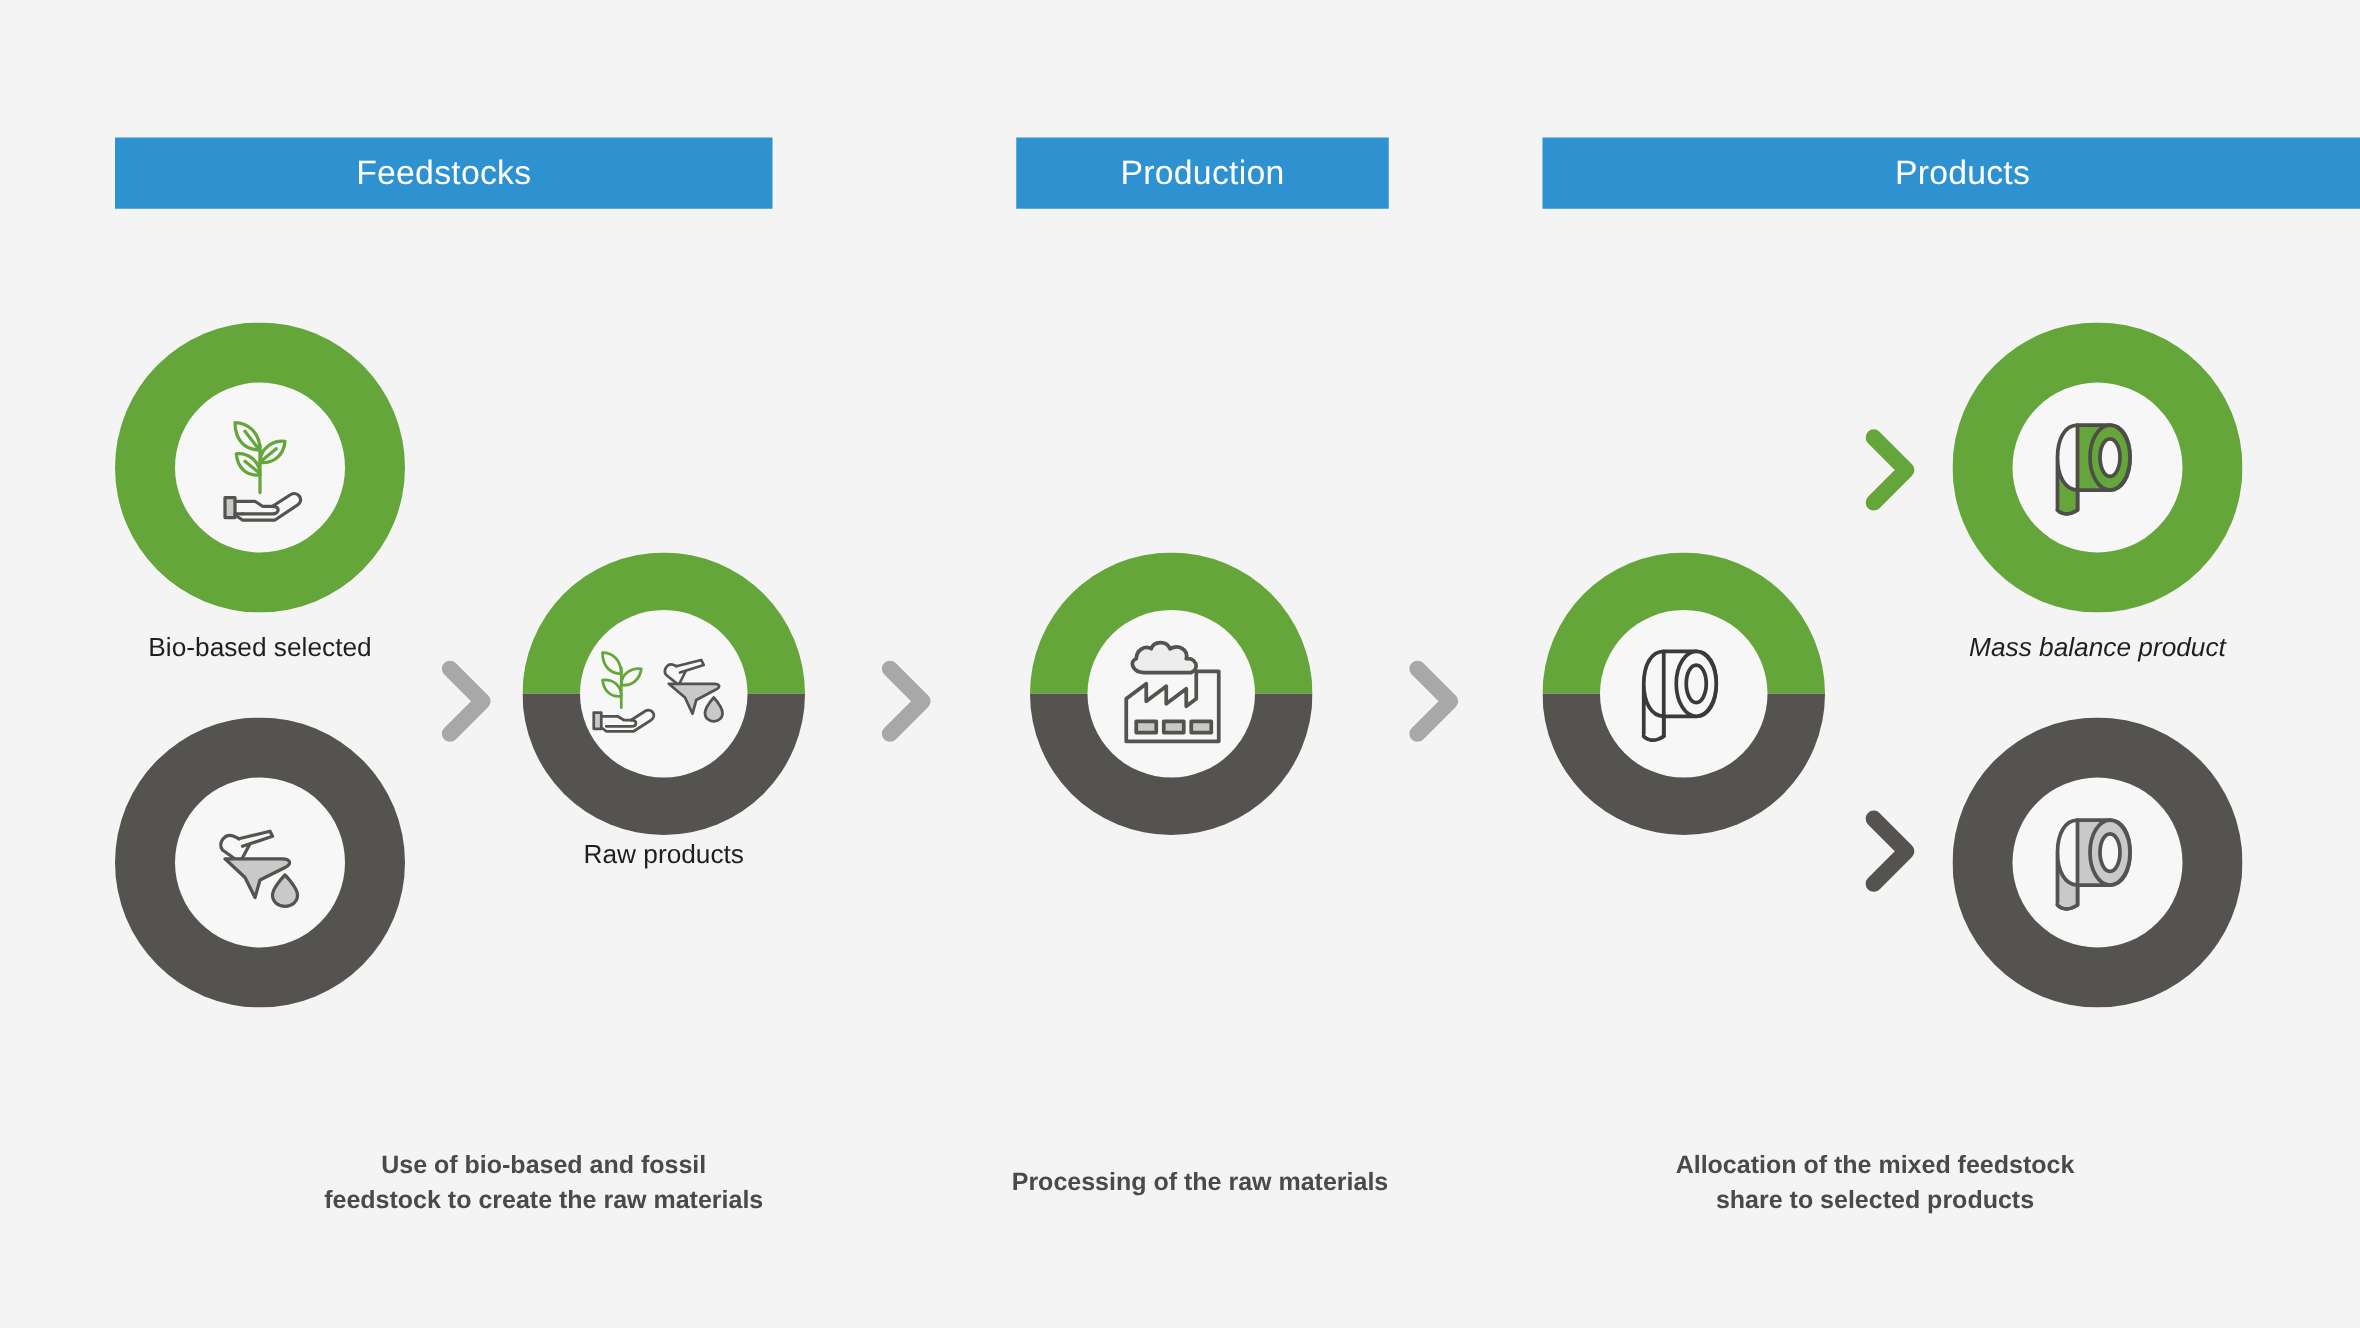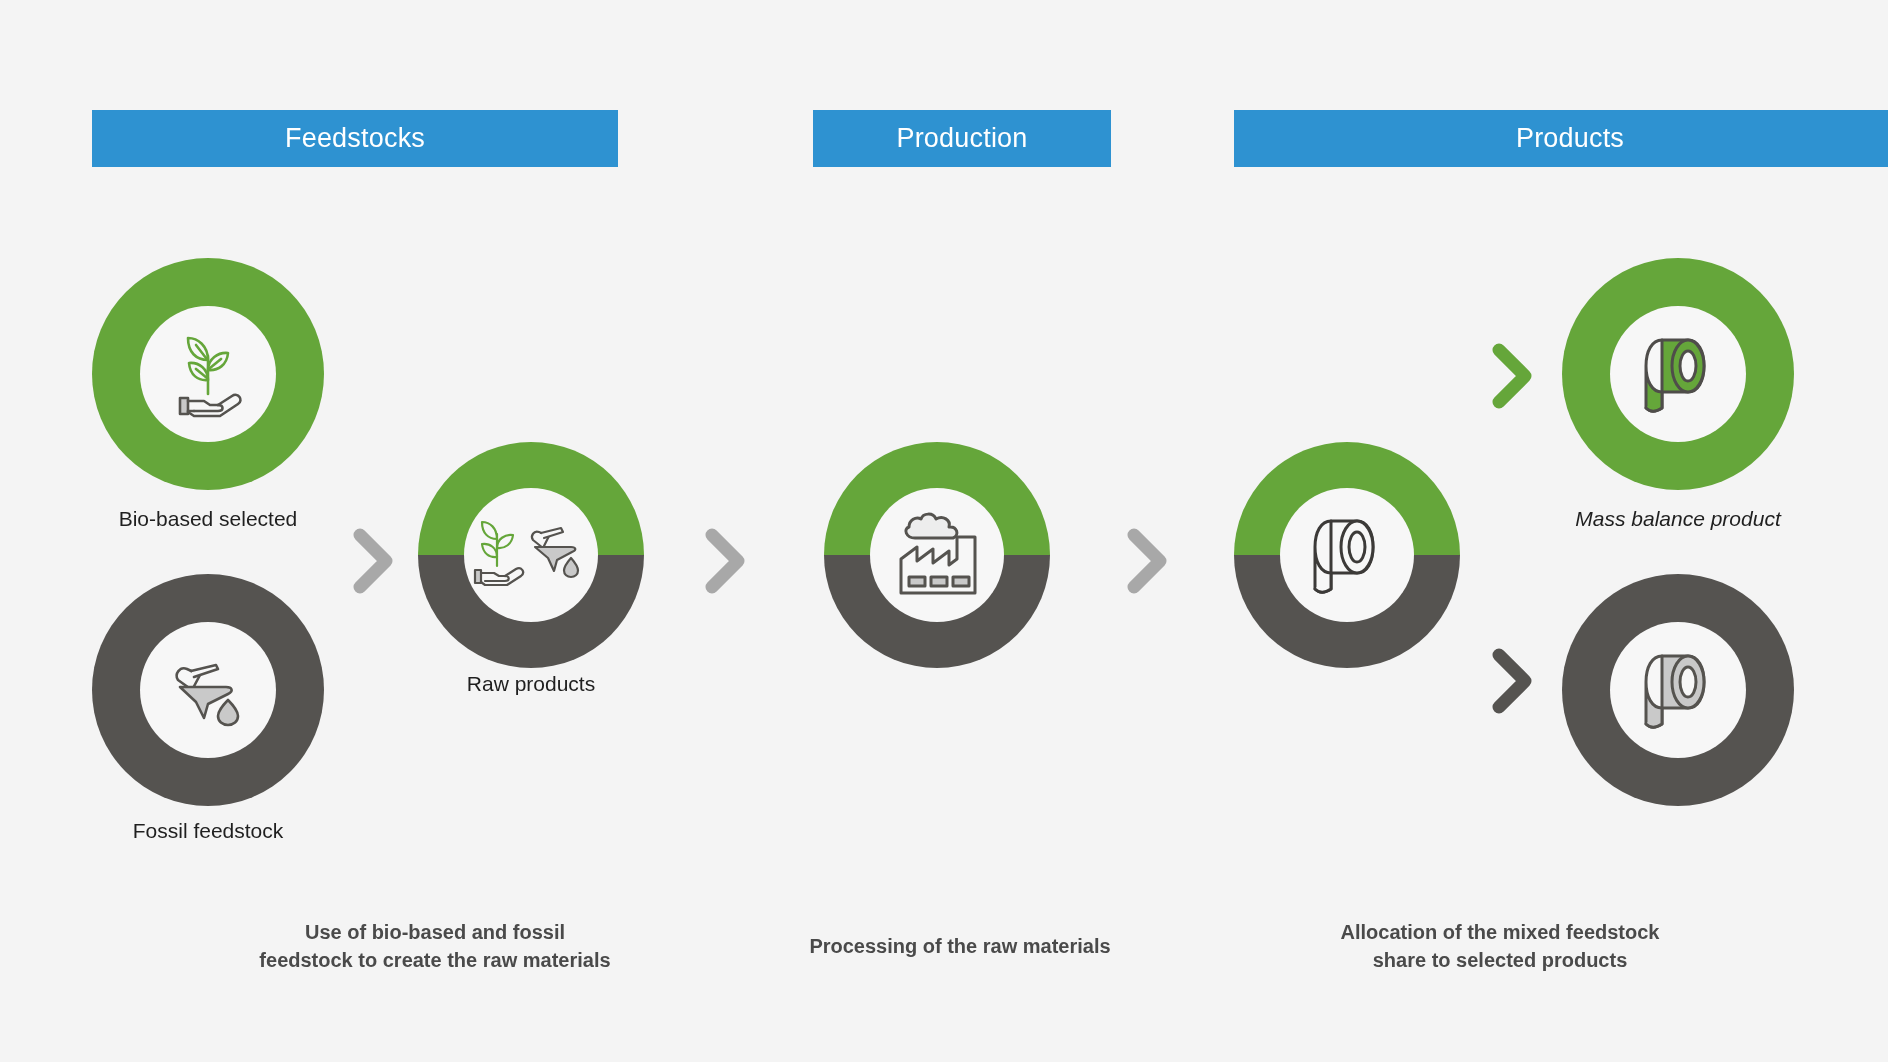--- a/index.html
+++ b/index.html
@@ -142,21 +142,20 @@
       <svg width="96" height="96" viewBox="0 0 96 96">
         <g stroke="#55534f" stroke-width="2.6" stroke-linecap="round" stroke-linejoin="round">
           <path d="M18 38 C14 32, 20 24, 27 27 L40 33 L32 48 Z" fill="#f7f7f7"></path>
           <path d="M31 29 L56 23 L58 27 L34 35" fill="#f7f7f7"></path>
           <path d="M20 45 L66 45 C72 45, 74 49, 68 52 L48 62 L44 76 L36 60 Z" fill="#c9c9c9"></path>
         </g>
         <path d="M68 58 C68 58, 78 68, 78 74 C78 79.5, 73.5 83, 68 83 C62.5 83, 58 79.5, 58 74 C58 68, 68 58, 68 58 Z" fill="#c9c9c9" stroke="#55534f" stroke-width="2.6" stroke-linejoin="round"></path>
       </svg>
     </div>
   </div>
-  <div class="cap" id="lab-fossil">Fossil feedstock</div>
 
   <div class="chev" id="arr-1">
     <svg width="52" height="72" viewBox="0 0 52 72">
       <polyline points="12,10 38,36 12,62" fill="none" stroke="#a8a8a8" stroke-width="13" stroke-linecap="round" stroke-linejoin="round"></polyline>
     </svg>
   </div>
 
   <div class="circle med" id="c-raw">
     <div class="half-top" style="background:#65a63a;"></div>
     <div class="half-bot" style="background:#555350;"></div>

